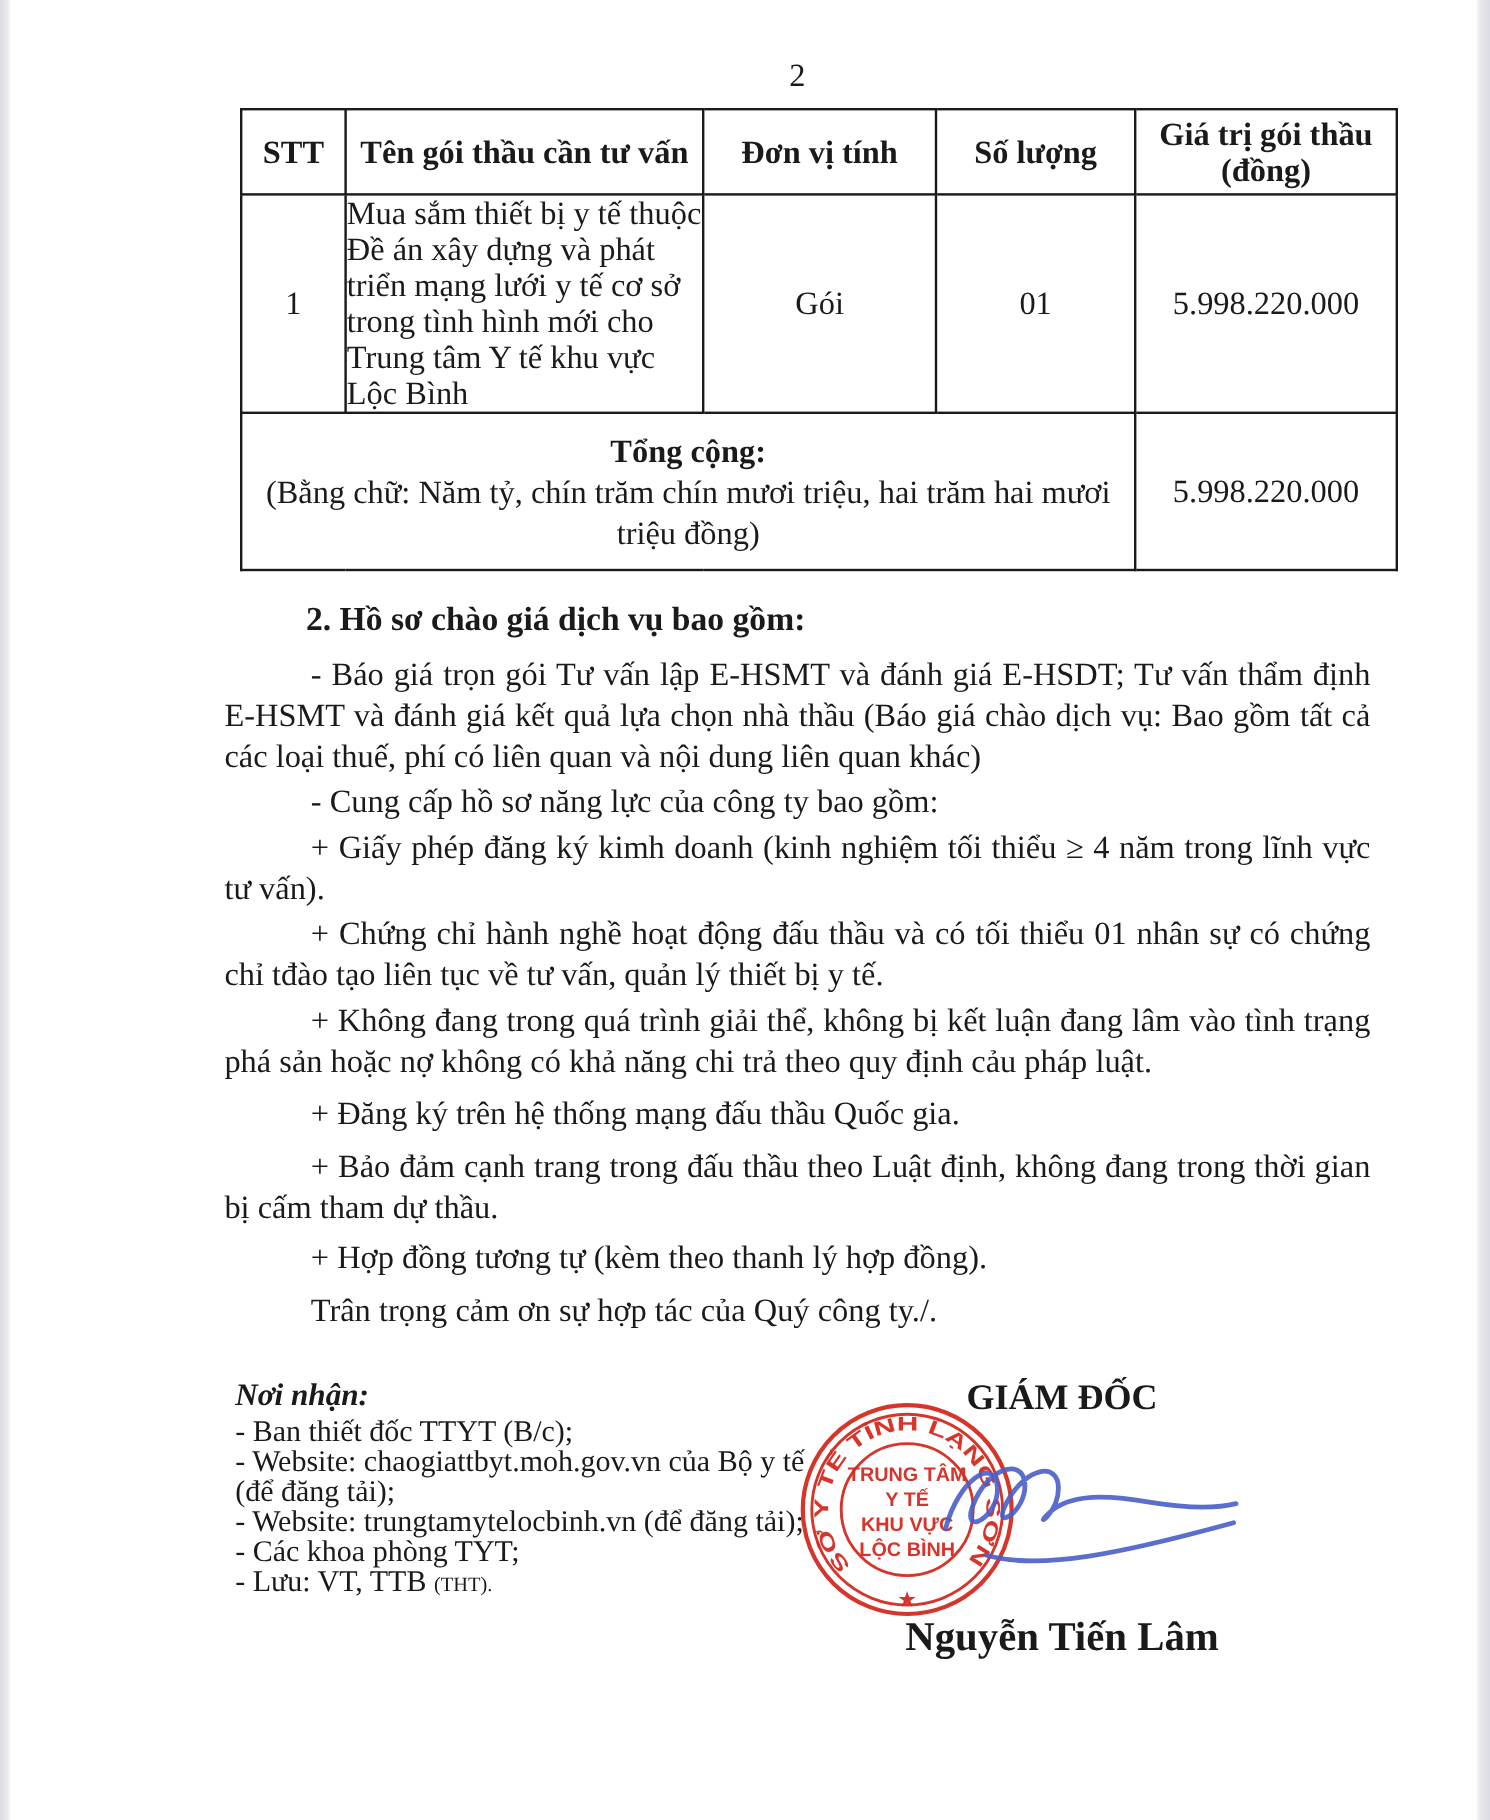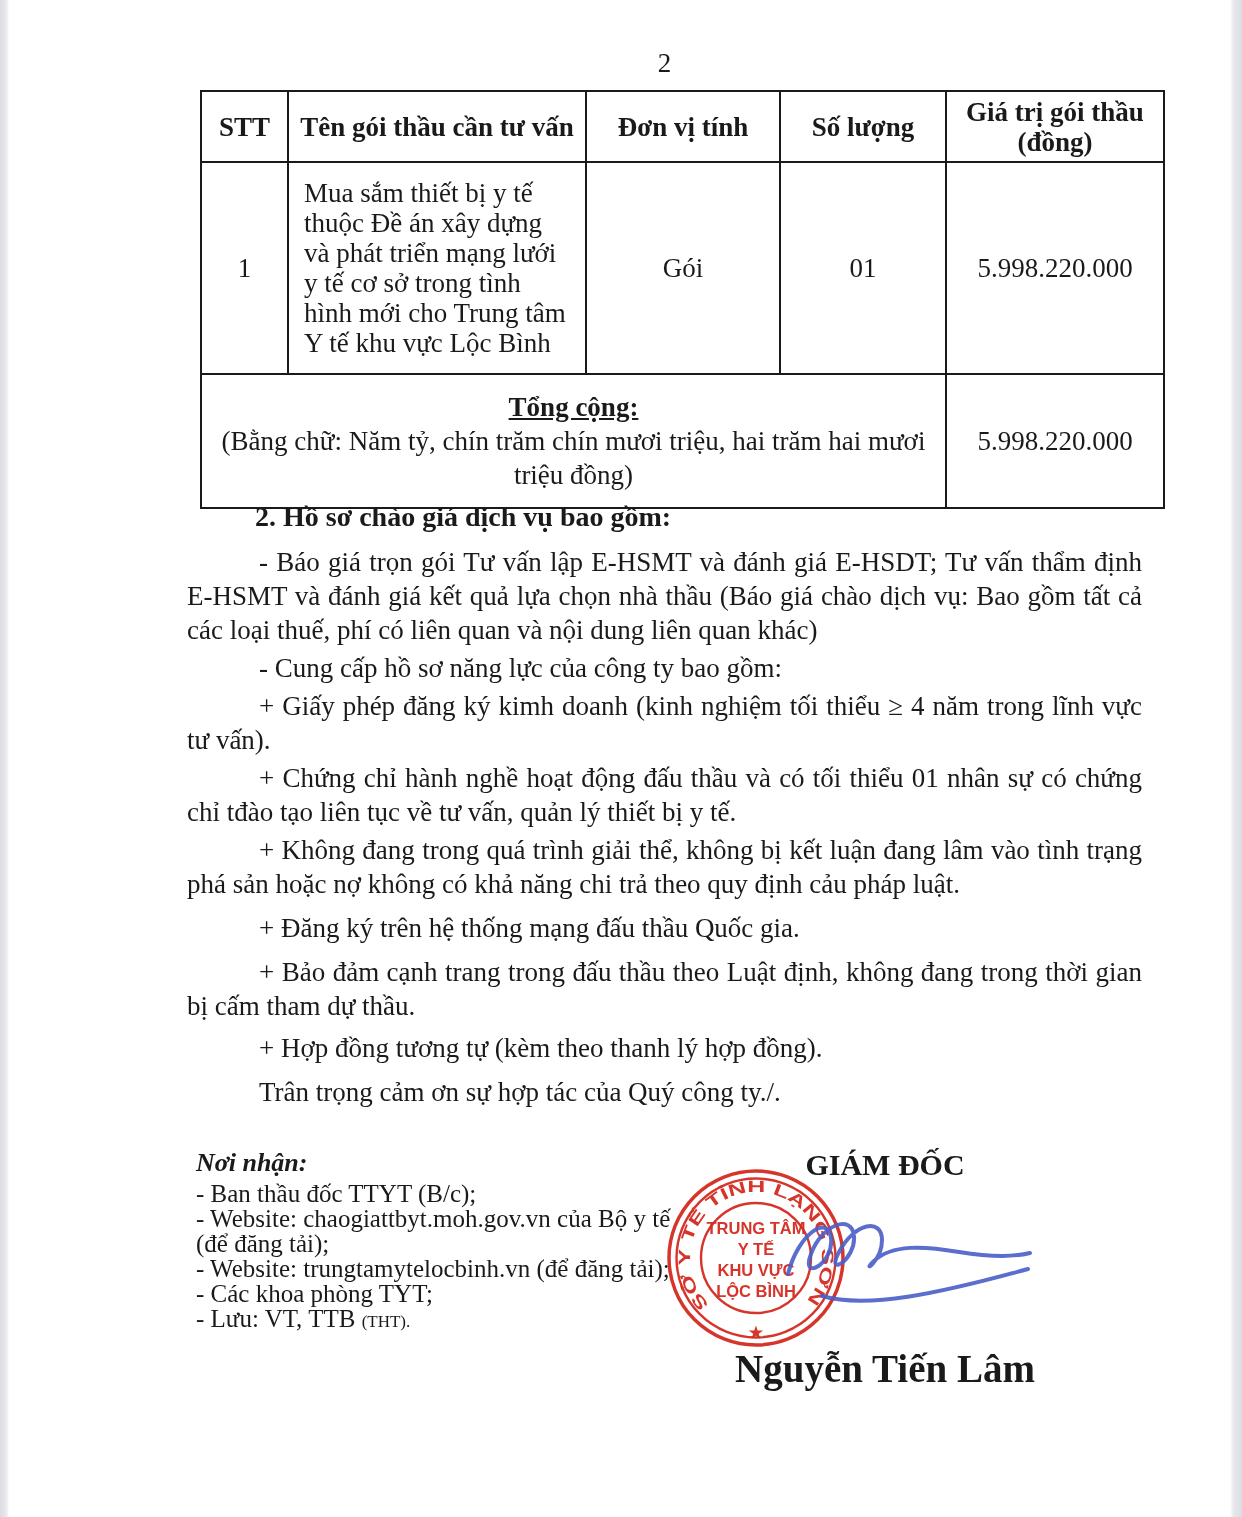--- a/index.html
+++ b/index.html
@@ -21,36 +21,36 @@
   }
 
   table.quote{
     position:absolute;left:183px;top:90px;width:963px;
     border-collapse:collapse;table-layout:fixed;
     font-size:27px;
     margin-left:17px;
   }
   table.quote td,table.quote th{
     border:2px solid #1a1a1a;
-    padding:15px;
+    padding:0;
     vertical-align:middle;
   }
   table.quote th{
     font-weight:bold;text-align:center;
     height:65px;line-height:30px;
     padding:2px 6px;
   }
   tr.item-row{height:182px;}
   td.cell-stt,td.cell-unit,td.cell-qty,td.cell-value{text-align:center;}
   td.cell-name{
     text-align:left;padding:6px 10px 6px 14px;line-height:30px;
   }
   tr.total-row{height:131px;}
   td.total-cell{vertical-align:top;text-align:center;padding-top:5px;line-height:34px;}
-  .total-label{font-weight:bold;text-decoration:underline;}
+  .total-label{font-weight:bold;}
   .total-words{max-width:745px;margin:0 auto;}
   td.total-value-cell{vertical-align:top;text-align:center;padding-top:7px;}
 
   .doc-body{position:absolute;left:183px;top:500px;width:963px;}
   .section-heading{
     font-weight:bold;font-size:28px;line-height:34px;text-indent:72px;margin:0;
   }
   .para{
     margin:4px;font-size:27px;line-height:34px;
     text-indent:72px;text-align:justify;
@@ -62,21 +62,21 @@
   .recipients{position:absolute;left:196px;top:1148px;width:482px;}
   .recipients-title{font-weight:bold;font-style:italic;font-size:26px;line-height:30px;margin-bottom:3px;}
   .recipient{font-size:25px;line-height:25px;}
   .recipient.multi{line-height:25px;}
   .archive small{font-size:17px;}
 
   .sign-block{position:absolute;left:690px;top:1148px;width:390px;text-align:center;}
   .director-title{font-weight:bold;font-size:30px;line-height:34px;}
   .signer-name{
     position:absolute;left:690px;top:1346px;width:390px;text-align:center;
-    font-weight:bold;font-size:39px;
+    font-weight:bold;font-size:34px;
   }
   .stamp-wrap{position:absolute;left:664px;top:1166px;width:184px;height:184px;}
   .signature-wrap{position:absolute;left:772px;top:1196px;width:272px;height:125px;}
 </style>
 </head>
 <body>
 
 <div>
   <div class="scan-edge left"></div>
   <div class="scan-edge right"></div>
@@ -124,21 +124,21 @@
     <p class="para">+ Chứng chỉ hành nghề hoạt động đấu thầu và có tối thiểu 01 nhân sự có chứng chỉ tđào tạo liên tục về tư vấn, quản lý thiết bị y tế.</p>
     <p class="para">+ Không đang trong quá trình giải thể, không bị kết luận đang lâm vào tình trạng phá sản hoặc nợ không có khả năng chi trả theo quy định cảu pháp luật.</p>
     <p class="para gap">+  Đăng ký trên hệ thống mạng đấu thầu Quốc gia.</p>
     <p class="para gap">+  Bảo đảm cạnh trang trong đấu thầu theo Luật định, không đang trong thời gian bị cấm tham dự thầu.</p>
     <p class="para gap-sm">+ Hợp đồng tương tự (kèm theo thanh lý hợp đồng).</p>
     <p class="para gap">Trân trọng cảm ơn sự hợp tác của Quý công ty./.</p>
   </div>
 
   <div class="recipients">
     <div class="recipients-title">Nơi nhận:</div>
-    <div class="recipient">- Ban thầu đốc TTYT (B/c);</div>
+    <div class="recipient">- Ban thiết đốc TTYT (B/c);</div>
     <div class="recipient multi">- Website: chaogiattbyt.moh.gov.vn của Bộ y tế (để đăng tải);</div>
     <div class="recipient">- Website: trungtamytelocbinh.vn (để đăng tải);</div>
     <div class="recipient">- Các khoa phòng TYT;</div>
     <div class="recipient archive"><span>- Lưu: VT, TTB</span> <small>(THT).</small></div>
   </div>
 
   <div class="sign-block">
     <div class="director-title">GIÁM ĐỐC</div>
   </div>
 

